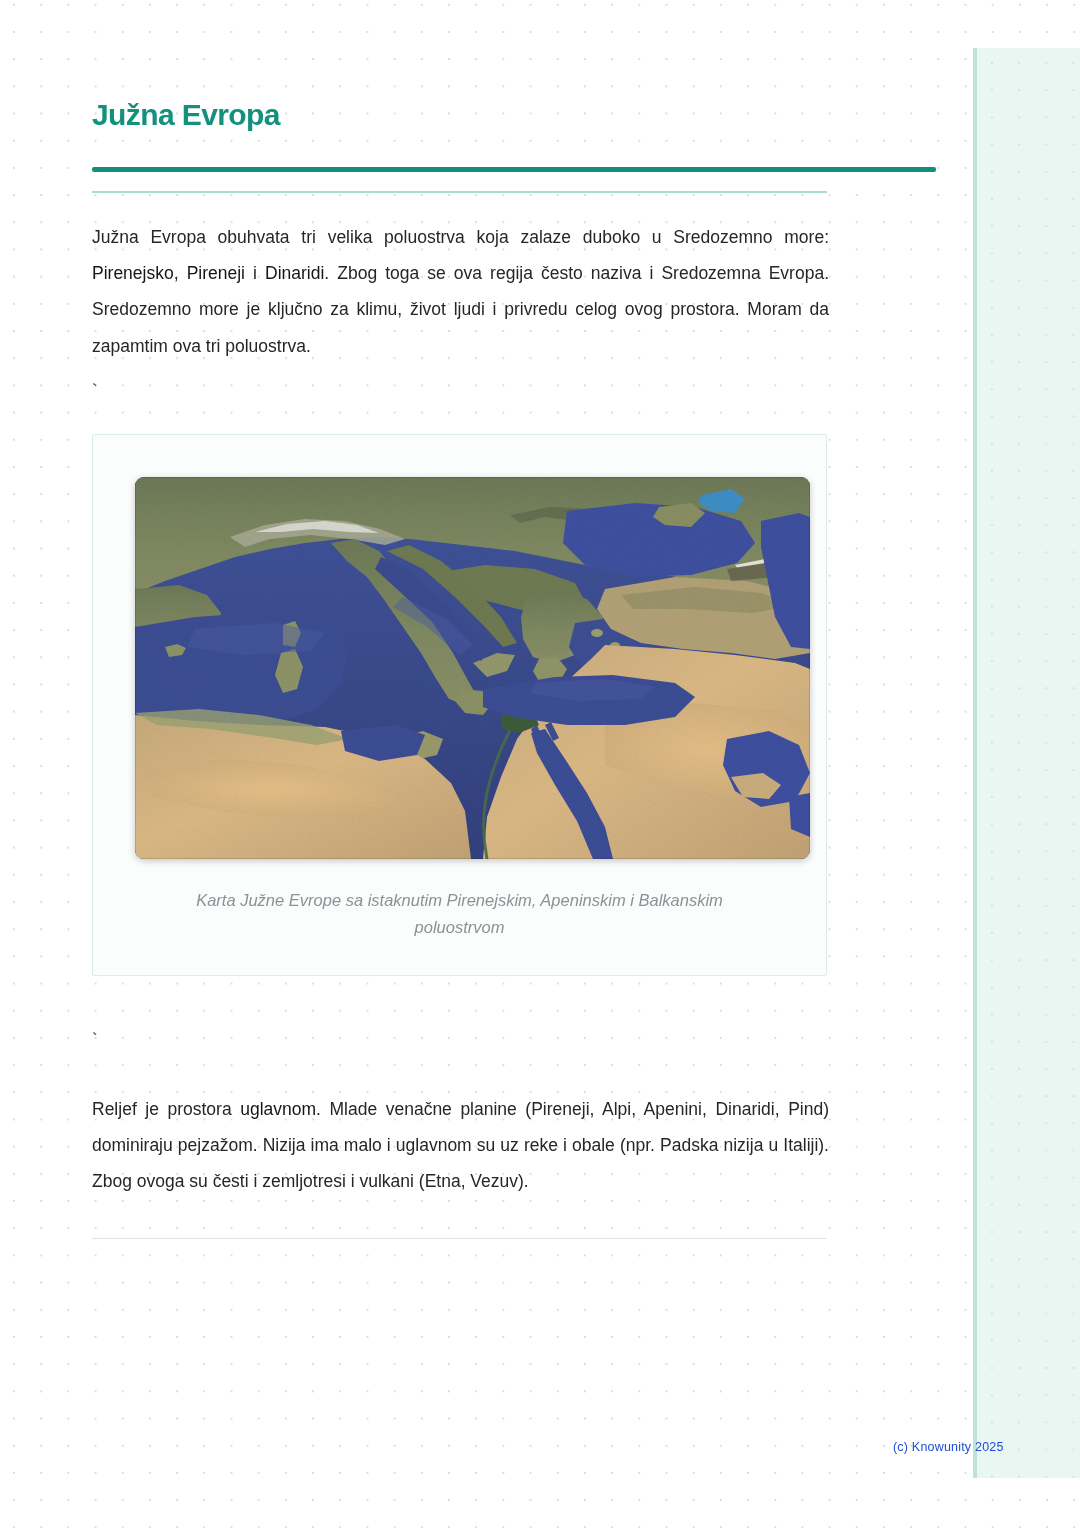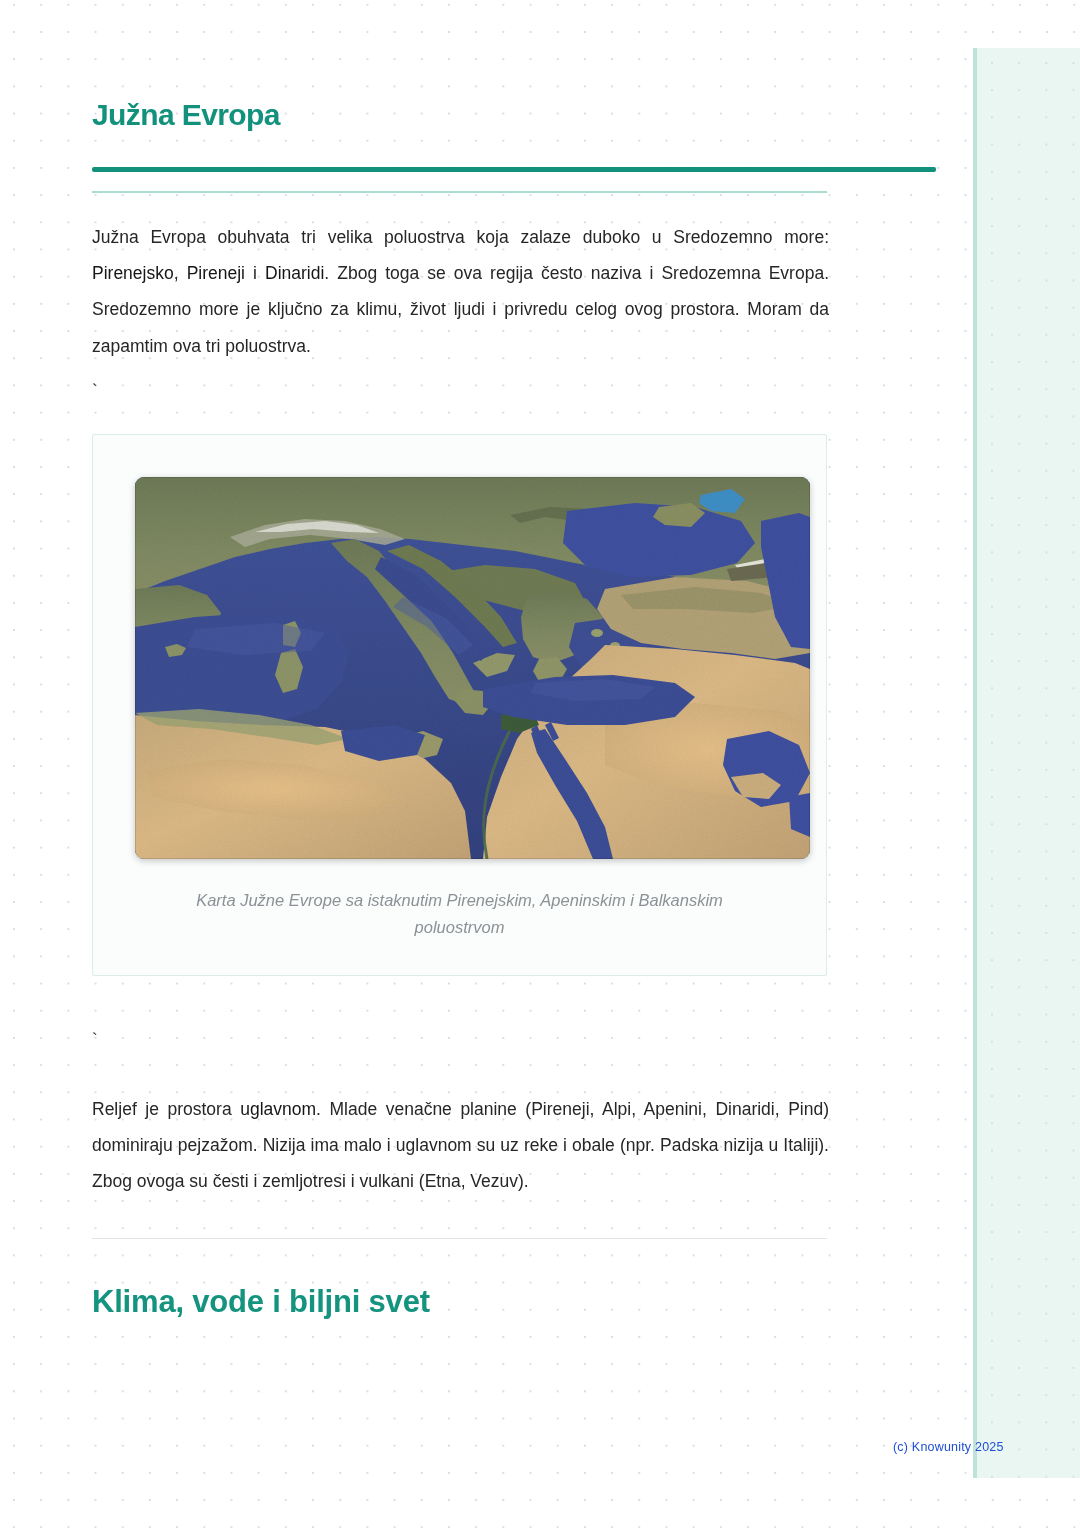--- a/index.html
+++ b/index.html
@@ -324,17 +324,16 @@
   </div>
 
   <div class="spacer-tick">`</div>
 
   <p class="body-text second">
     <span>Reljef je prostora </span><b>uglavnom</b><span>. Mlade venačne planine (Pireneji, Alpi, Apenini, Dinaridi, Pind) dominiraju pejzažom. Nizija ima malo i uglavnom su uz reke i obale (npr. Padska nizija u Italiji). Zbog ovoga su česti i zemljotresi i vulkani (Etna, Vezuv).</span>
   </p>
 
   <div class="divider"></div>
 
-  <h2 class="section-title bottom">Klima, vode i biljni svet</h2>
 
 </div>
 
 <div class="watermark">(c) Knowunity 2025</div>
 
 </body></html>

